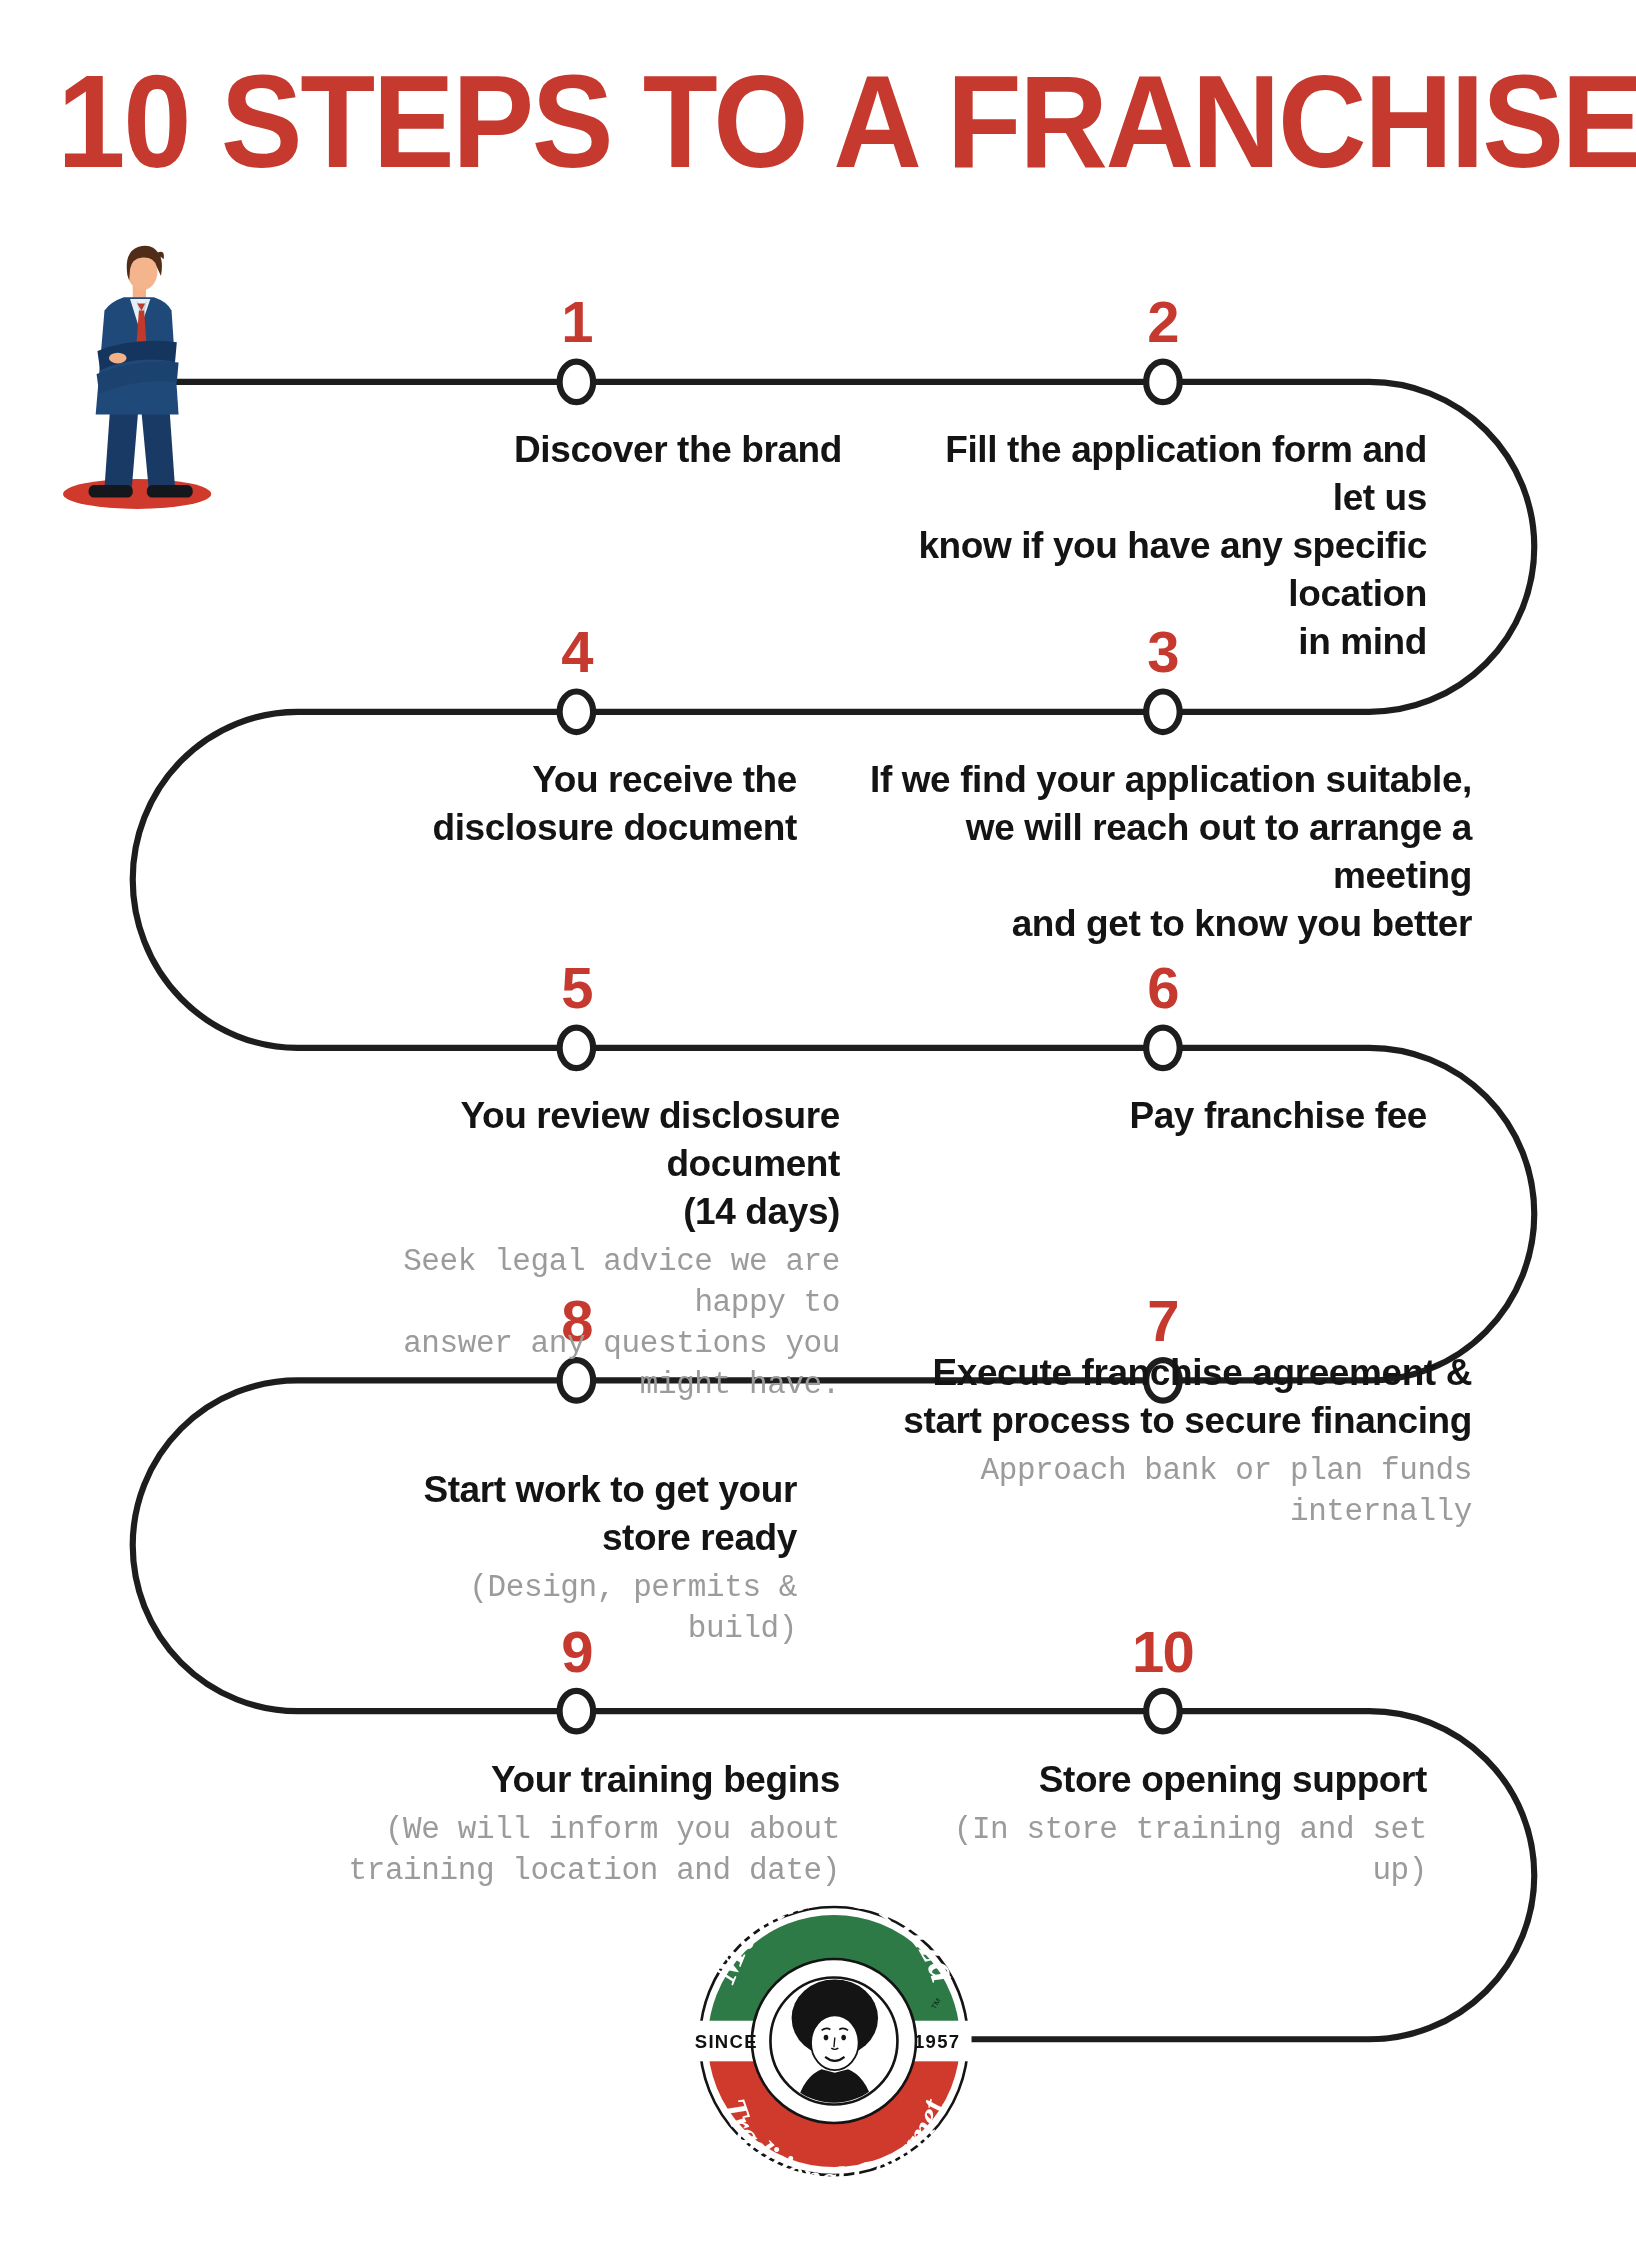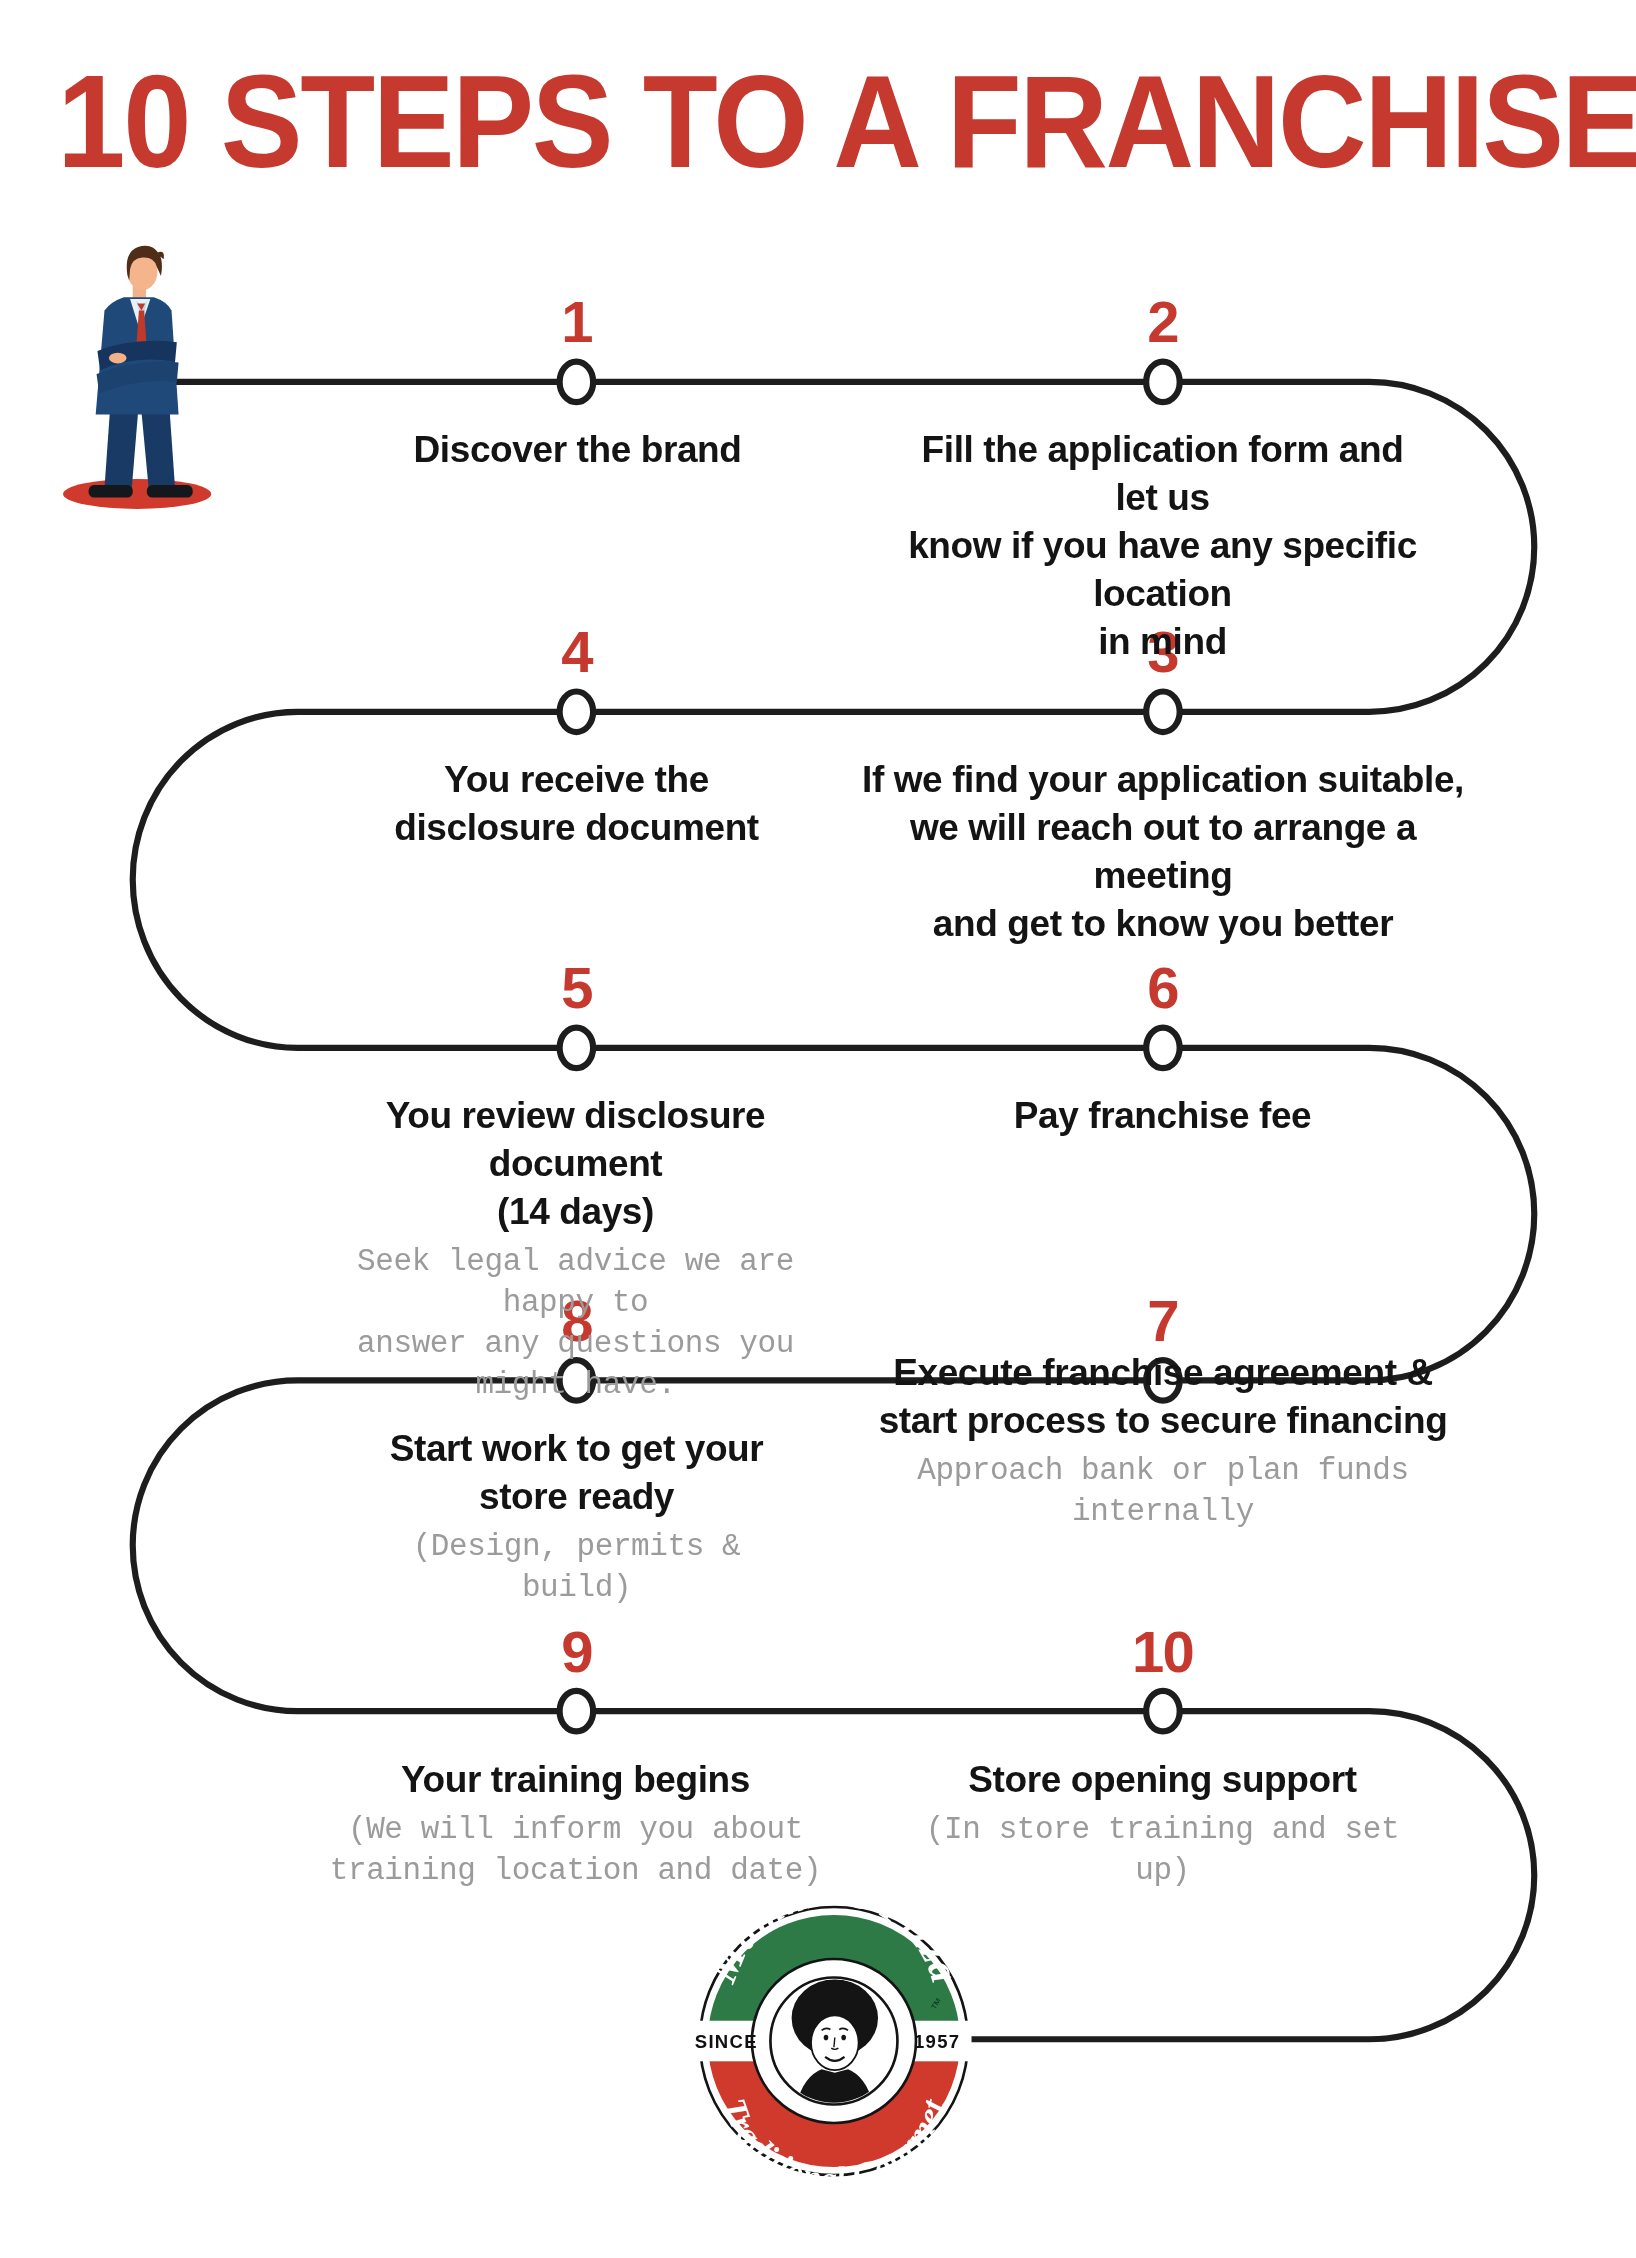--- a/index.html
+++ b/index.html
@@ -4,21 +4,21 @@
 <style>
   html,body{margin:0;padding:0;background:#ffffff;}
   .canvas{position:relative;width:1637px;height:2258px;background:#ffffff;overflow:hidden;
           font-family:"Liberation Sans",sans-serif;}
   .title{position:absolute;left:0;top:51px;width:1637px;text-align:center;
          font-size:132px;line-height:141px;font-weight:bold;letter-spacing:-2.6px;
          color:#c6392f;transform:scaleX(0.93);transform-origin:50% 50%;white-space:nowrap;}
   .flow-svg{position:absolute;left:0;top:0;width:1637px;height:2258px;}
   .num{position:absolute;width:141px;text-align:center;font-size:58px;font-weight:bold;
        color:#c6392f;letter-spacing:-1.8px;line-height:62px;}
-  .step{position:absolute;text-align:center;color:#141414;font-weight:bold;
+  .step{position:absolute;text-align:right;color:#141414;font-weight:bold;
         font-size:37px;line-height:48px;letter-spacing:-0.4px;}
   .step .sub{font-family:Liberation Mono, monospace;font-weight:normal;font-size:31px;
              line-height:41px;letter-spacing:-0.4px;color:#9b9b9b;margin-top:5.3px;}
 </style>
 </head>
 <body>
 
 <div class="canvas">
 
   <div class="title">10 STEPS TO A FRANCHISE</div>
@@ -144,21 +144,21 @@
     <div class="sub">
       <div>Seek legal advice we are happy to</div>
       <div>answer any questions you might have.</div>
     </div>
   </div>
 
   <div class="step" style="left:898px;top:1092px;width:529px">
     <div>Pay franchise fee</div>
   </div>
 
-  <div class="step" style="left:356px;top:1425px;width:441px">
+  <div class="step" style="left:356px;top:1466px;width:441px">
     <div>Start work to get your</div>
     <div>store ready</div>
     <div class="sub">
       <div>(Design, permits &amp; build)</div>
     </div>
   </div>
 
   <div class="step" style="left:854px;top:1349px;width:618px">
     <div>Execute franchise agreement &amp;</div>
     <div>start process to secure financing</div>

